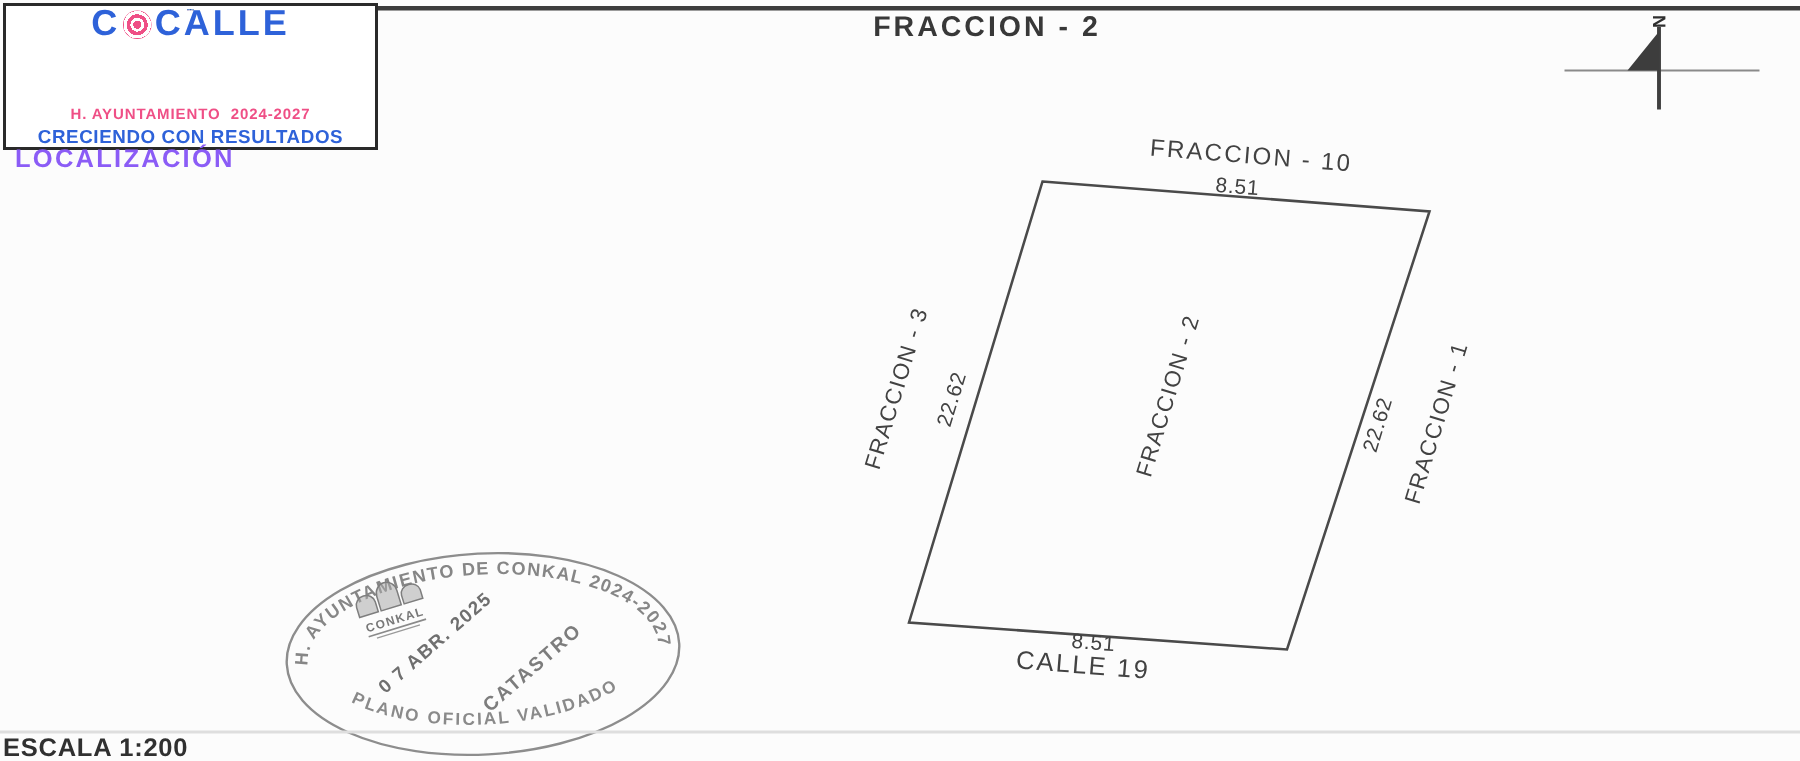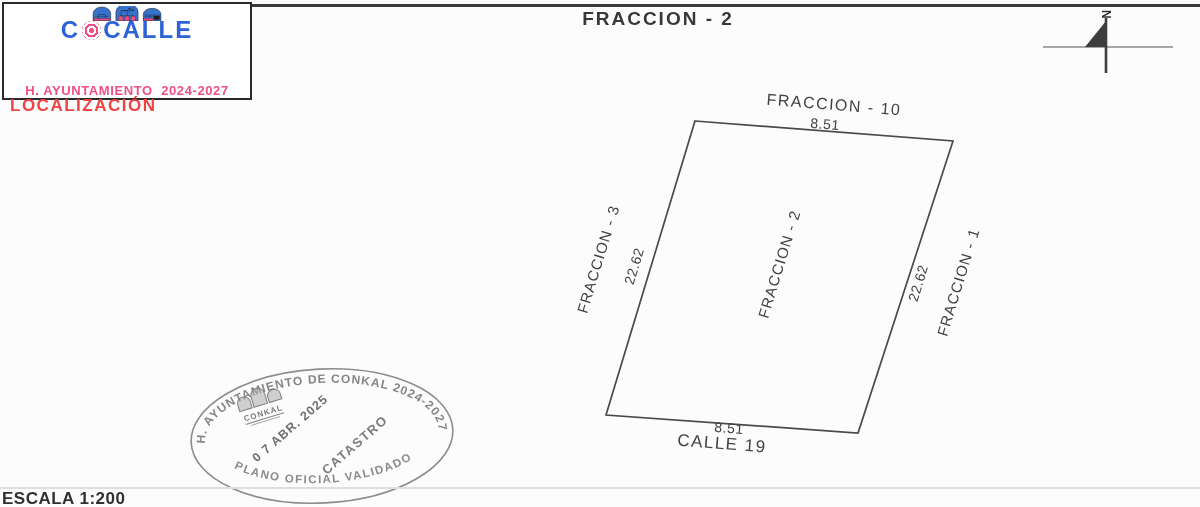--- a/index.html
+++ b/index.html
@@ -28,25 +28,25 @@
     color:#2e62d9; line-height:22px; margin-top:-2px;
   }
   .spiral-o {
     display:inline-block; width:19px; height:19px; border-radius:50%;
     margin:0 2px;
     background:radial-gradient(circle,
       #ef4f86 0 20%, #ffffff 20% 34%,
       #ef4f86 34% 52%, #ffffff 52% 68%,
       #ef4f86 68% 100%);
   }
-  .logo-sub1 { font-size:13px; font-weight:bold; color:#ef4f86; letter-spacing:.6px; line-height:14px; white-space:pre;margin-top:43px; }
+  .logo-sub1 { font-size:10px; font-weight:bold; color:#ef4f86; letter-spacing:.6px; line-height:14px; white-space:pre;margin-top:43px; }
   .logo-sub2 { font-size:12.5px; font-weight:bold; color:#2e62d9; letter-spacing:.4px; line-height:14px; }
   #localizacion-label {
     left:10px; top:96px; font-size:17px; font-weight:bold;
-    color:#ef4444; letter-spacing:1.5px; background:transparent;
+    color:#8b5cf6; letter-spacing:1.5px; background:transparent;
   }
 
   
   #page-title {
     left:658px; top:19px; transform:translate(-50%,-50%);
     font-size:19px; font-weight:600; letter-spacing:2px; color:#383838;
     white-space:nowrap;
   }
 
   
@@ -94,20 +94,21 @@
     <rect x="169" y="38" width="30" height="7" fill="#ef4f86" stroke="#1c1c1c" stroke-width="1"></rect>
     <path d="M172,33 h48 M172,28 h48" fill="none" stroke="#1c1c1c" stroke-width="1.4"></path>
     <rect x="200" y="30" width="18" height="12" fill="#1c1c1c"></rect>
   </svg>
   <div class="conkal-line">
     <span>C</span>
     <span class="spiral-o"></span>
     <span>CALLE</span>
   </div>
   <div class="logo-sub1">H. AYUNTAMIENTO  2024-2027</div>
+  <div class="logo-sub2">CRECIENDO CON RESULTADOS</div>
 </div>
 <div class="abs" id="localizacion-label">LOCALIZACIÓN</div>
 
 <div class="abs" id="page-title">FRACCION - 2</div>
 
 <svg class="abs" style="left:1020px; top:0; width:180px; height:92px;" viewBox="0 0 180 92">
   <line x1="23" y1="47" x2="153" y2="47" stroke="#8a8a8a" stroke-width="1.4"></line>
   <line x1="86" y1="18" x2="86" y2="73" stroke="#3f3f3f" stroke-width="2.6"></line>
   <polygon points="86,21 86,47 65,47" fill="#3d3d3d"></polygon>
   <text transform="translate(82,10) rotate(90)" font-size="12" font-weight="bold" fill="#2f2f2f">N</text>

